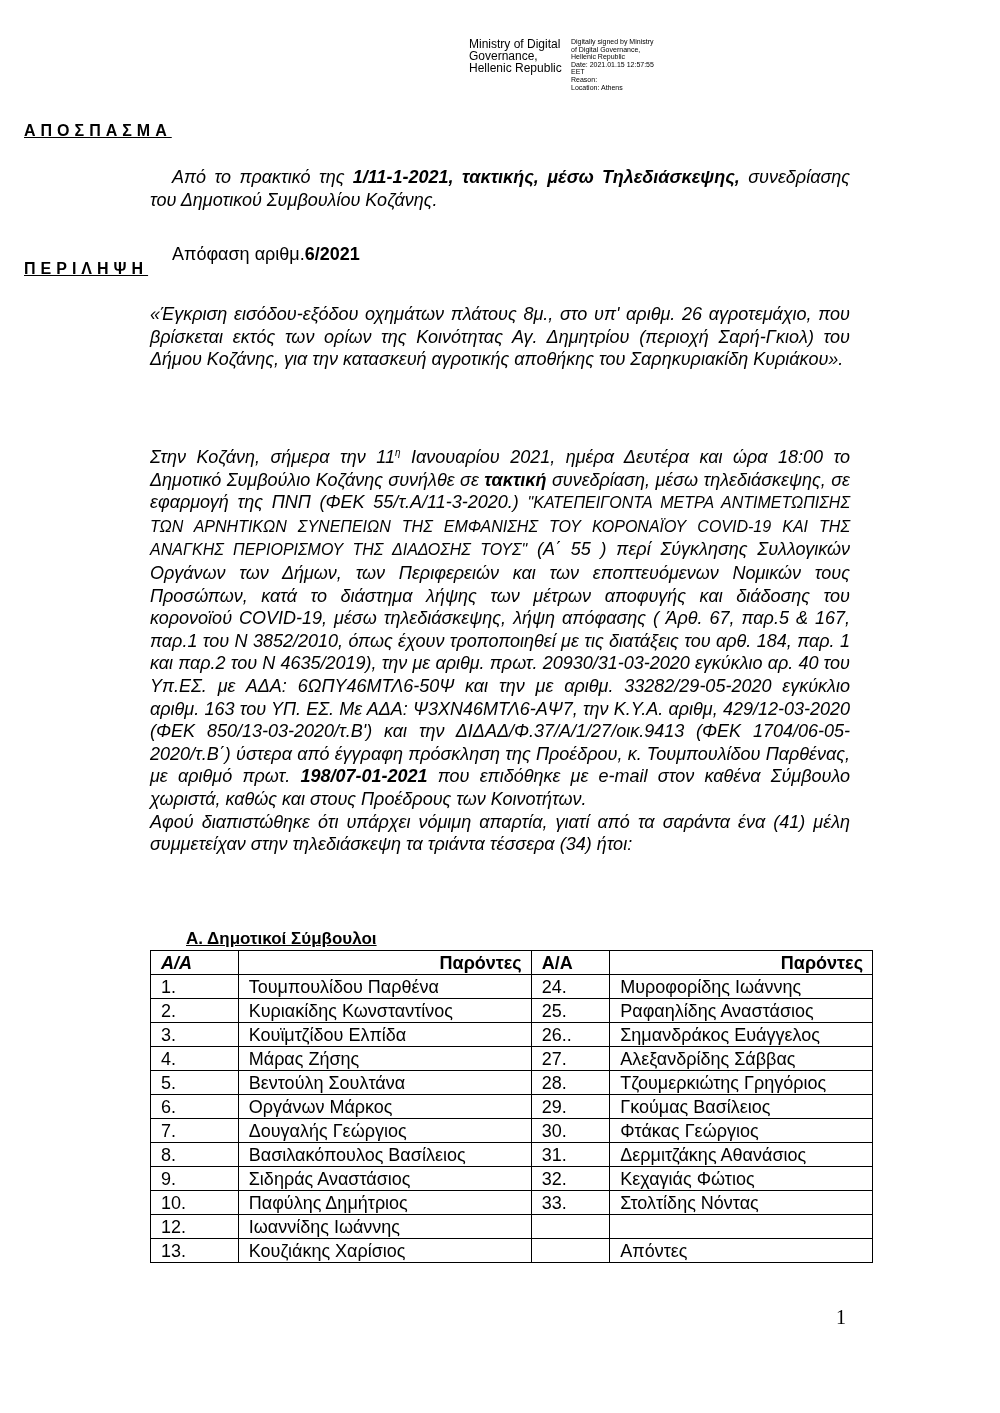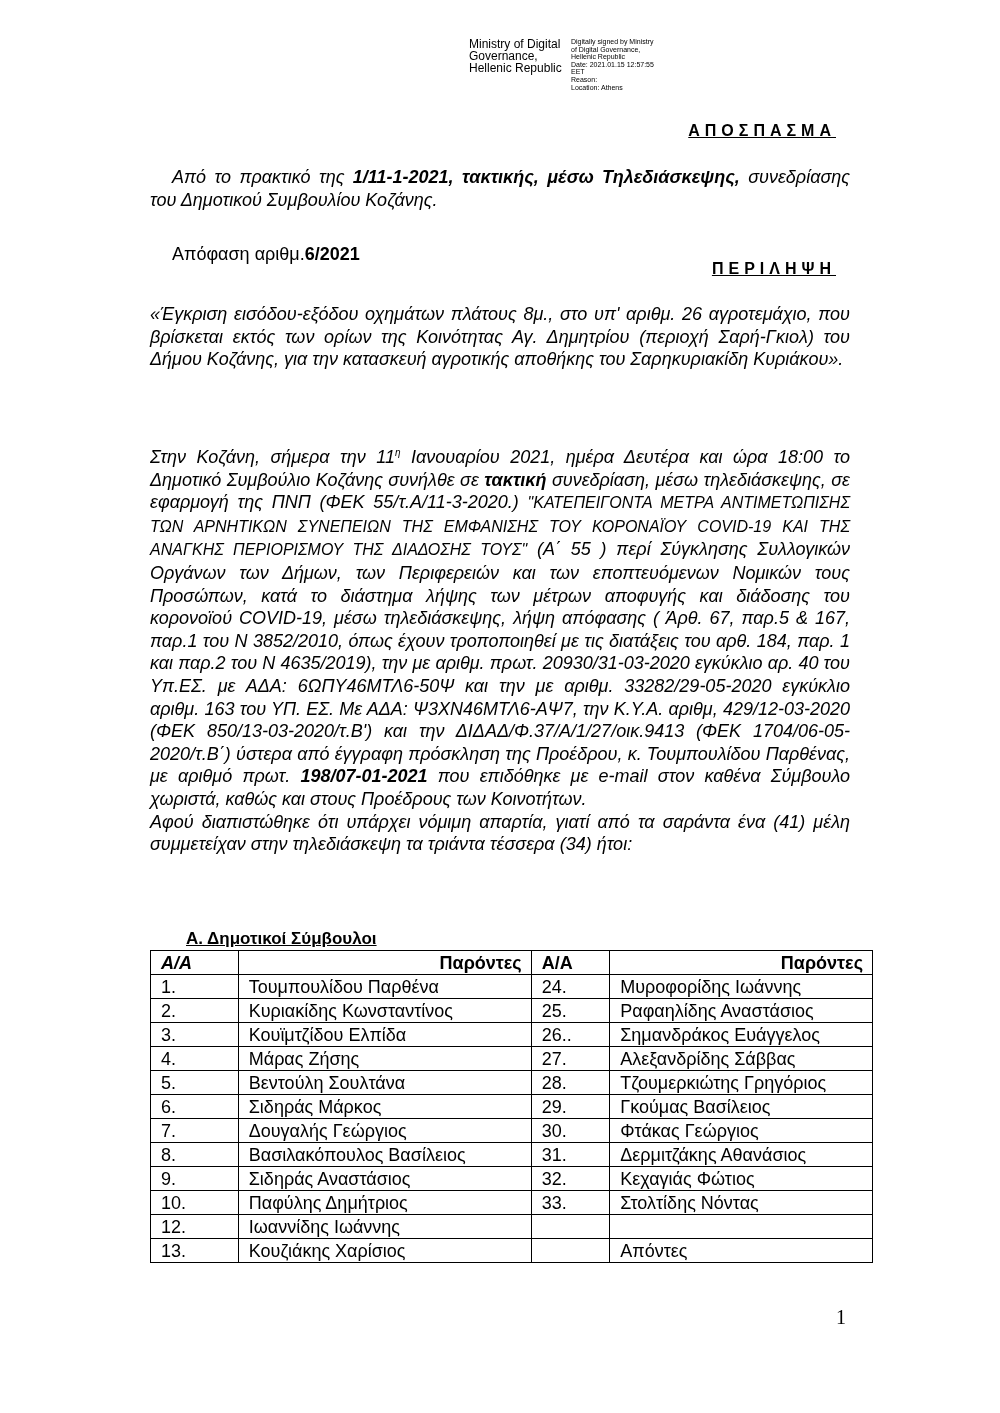--- a/index.html
+++ b/index.html
@@ -4,22 +4,22 @@
 <style>
   html, body { margin: 0; padding: 0; background: #ffffff; }
   body { width: 1000px; height: 1413px; position: relative; overflow: hidden;
          font-family: "Liberation Sans", sans-serif; color: #000; }
   .sig { position: absolute; left: 469px; top: 38px; display: flex; gap: 6px; }
   .sig-org { font-size: 12px; line-height: 12px; width: 96px; }
   .sig-org div { white-space: nowrap; }
   .sig-meta { font-size: 7px; line-height: 7.6px; width: 110px; }
   .sig-meta div { white-space: nowrap; }
 
-  .title { position: absolute; left: 0; width: 836px; text-align: right; font-weight: bold;
-           text-decoration: underline; font-size: 16px; letter-spacing: 5px; }
+  .title { position: absolute; left: 0; width: 836px; text-align: left; font-weight: bold;
+           text-decoration: underline; font-size: 16px; letter-spacing: 5px; padding-left: 24px; }
   .t1 { top: 122px; }
   .t2 { top: 260px; }
 
   .body-text { position: absolute; left: 150px; width: 700px; font-size: 18px; line-height: 22.6px; }
   .just { text-align: justify; text-align-last: left; font-style: italic; }
   .p1 { top: 166px; }
   .p1 .indent { padding-left: 22px; }
   .decision { position: absolute; left: 172px; top: 236px; font-size: 18px; margin-top: 8px; }
   .p2 { top: 303px; }
   .p3 { top: 446px; }
@@ -115,21 +115,21 @@
         <td class="c4">Αλεξανδρίδης Σάββας</td>
       </tr>
       <tr>
         <td class="c1">5.</td>
         <td class="c2">Βεντούλη Σουλτάνα</td>
         <td class="c3">28.</td>
         <td class="c4">Τζουμερκιώτης Γρηγόριος</td>
       </tr>
       <tr>
         <td class="c1">6.</td>
-        <td class="c2">Σιδηράς Μάρκος</td>
+        <td class="c2">Οργάνων Μάρκος</td>
         <td class="c3">29.</td>
         <td class="c4">Γκούμας Βασίλειος</td>
       </tr>
       <tr>
         <td class="c1">7.</td>
         <td class="c2">Δουγαλής Γεώργιος</td>
         <td class="c3">30.</td>
         <td class="c4">Φτάκας Γεώργιος</td>
       </tr>
       <tr>

